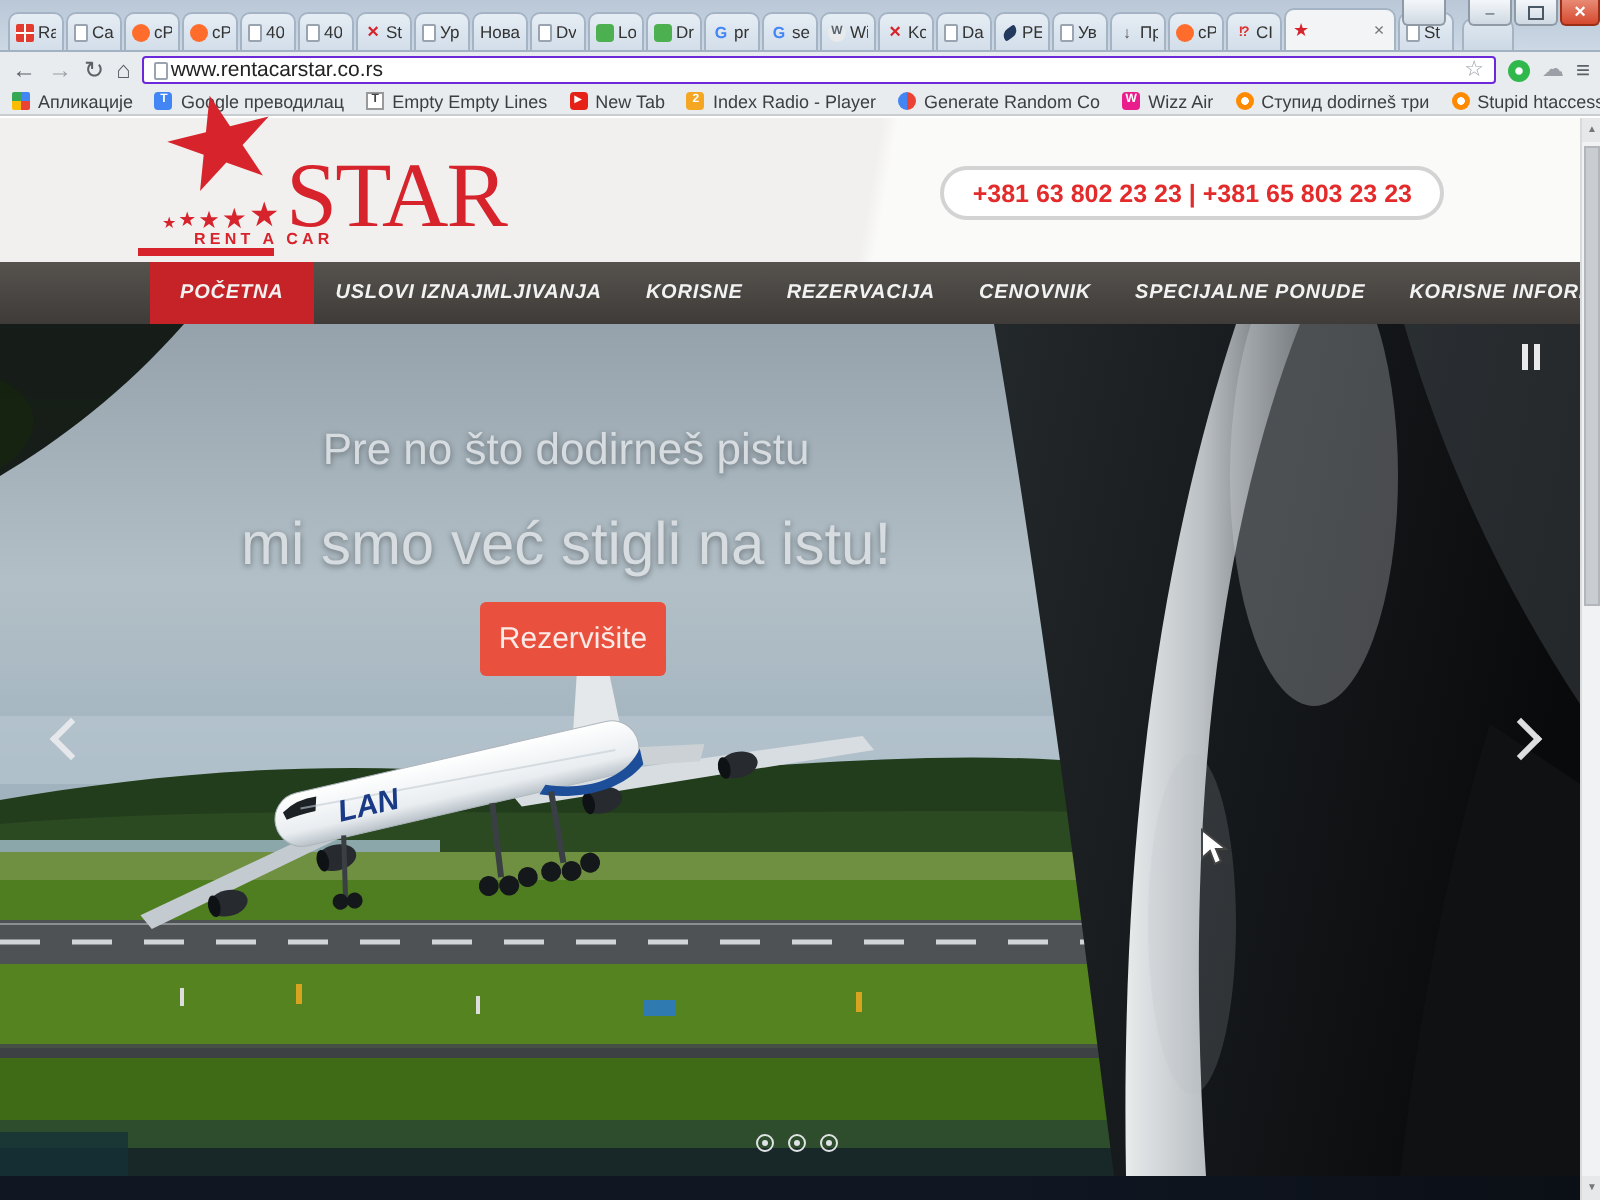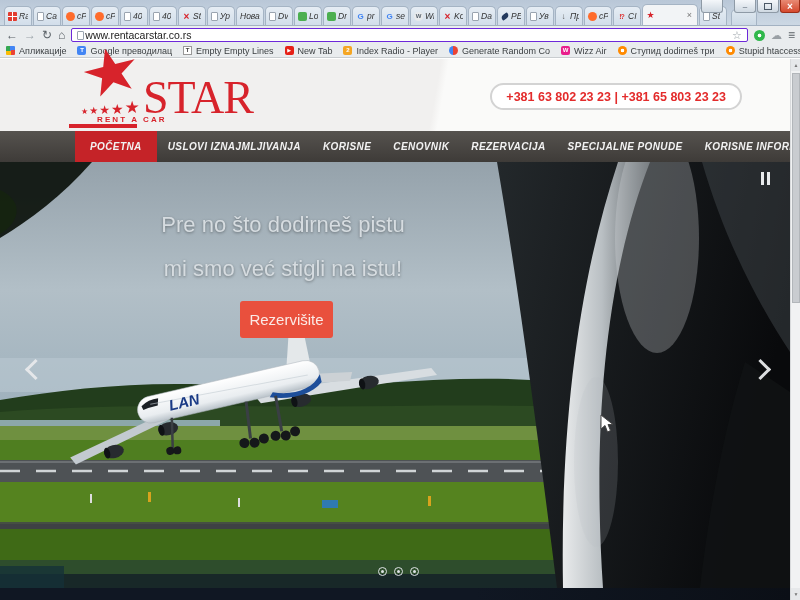--- a/index.html
+++ b/index.html
@@ -12,21 +12,21 @@
             border-bottom:1px solid #a3b2c2;}
   #tabs-row{display:flex;align-items:flex-end;height:100%;padding-left:4px;}
   .tab{flex:0 0 28px;max-width:28px;height:19px;display:flex;align-items:center;gap:2px;
        padding:0 3px;background:linear-gradient(#e6edf4,#d2deea);
        border:1px solid #a5b4c4;border-bottom:none;border-radius:5px 5px 0 0;
        margin-right:1px;font-size:8.5px;color:#333;overflow:hidden;white-space:nowrap;}
   .tab.active{flex:0 0 56px;max-width:56px;height:21px;background:#f2f4f6;z-index:2;
               justify-content:space-between;}
   .tab-stub{flex:0 0 26px;height:16px;background:linear-gradient(#dfe8f0,#ccd9e5);
             border:1px solid #a5b4c4;border-bottom:none;border-radius:5px 5px 0 0;margin-left:3px;}
-  .tab-label{overflow:hidden;text-overflow:clip;font-style:italic;}
+  .tab-label{overflow:hidden;text-overflow:clip;}
   .tab-close{width:9px;height:9px;line-height:9px;text-align:center;color:#777;flex:none;}
   .tab-close::before{content:"\00D7";font-size:9px;}
   
   .ic{width:9px;height:9px;flex:none;display:inline-flex;align-items:center;justify-content:center;
       font-size:8px;line-height:9px;}
   .ic-red-grid{background:linear-gradient(#fff,#fff) 50% 0/1px 100% no-repeat,
                linear-gradient(#fff,#fff) 0 50%/100% 1px no-repeat,#e23c30;border-radius:1px;}
   .ic-page{width:7px;height:9px;background:#fff;border:1px solid #9aa4b0;border-radius:1px;}
   .ic-cpanel{background:#ff6c2c;border-radius:50%;}
   .ic-red-star::before{content:"\2605";color:#d7232b;font-size:9px;}
@@ -84,36 +84,36 @@
   .logo{position:absolute;left:75px;top:0;width:190px;height:72px;}
   .logo-bigstar{position:absolute;left:8px;top:-18px;font-size:62px;color:#d7232b;
                 transform:rotate(-14deg) scaleX(1.1);line-height:1;}
   .logo-smallstars{position:absolute;left:6px;top:40px;display:flex;align-items:flex-end;gap:1px;color:#d7232b;}
   .logo-smallstars span{line-height:1;}
   .logo-tagline{position:absolute;left:22px;top:56px;font-size:8px;font-weight:bold;
                 letter-spacing:2.1px;color:#d7232b;}
   .logo-underline{position:absolute;left:-6px;top:65px;width:68px;height:4px;background:#d7232b;}
   .logo-brand{position:absolute;left:68px;top:16px;font-family:"Liberation Serif",serif;
               font-size:46px;line-height:1;color:#d7232b;letter-spacing:-1px;}
-  .phonebox{position:absolute;right:48px;top:24px;height:27px;padding:0 14px;
+  .phonebox{position:absolute;right:68px;top:24px;height:27px;padding:0 14px;
             border:2px solid #d3d3d3;border-radius:14px;background:#fff;
             display:flex;align-items:center;font-size:12.5px;font-weight:bold;color:#e32b2b;}
 
   .mainnav{height:31px;background:linear-gradient(#56534f,#3e3b38);display:flex;
            align-items:stretch;padding-left:75px;}
   .nav-item{display:flex;align-items:center;padding:0 11px;font-size:10px;font-weight:bold;
             letter-spacing:.4px;color:#f2f2f2;white-space:nowrap;font-style:italic;}
   .nav-item.active{background:#c52328;padding:0 15px;}
 
   .hero{position:relative;height:426px;overflow:hidden;background:#222;}
   .hero-svg{position:absolute;inset:0;width:100%;height:100%;}
   .hero-h1{position:absolute;left:0;top:50px;width:566px;text-align:center;
            font-size:22px;color:#d6dce0;text-shadow:0 1px 3px rgba(0,0,0,.4);}
   .hero-h2{position:absolute;left:0;top:94px;width:566px;text-align:center;
-           font-size:22px;color:#d6dce0;text-shadow:0 1px 3px rgba(0,0,0,.4);}
+           font-size:30px;color:#d6dce0;text-shadow:0 1px 3px rgba(0,0,0,.4);}
   .cta{position:absolute;left:240px;top:139px;width:93px;height:37px;background:#e9503d;
        border:none;border-radius:3px;color:#fbeae6;font-size:15px;
        font-family:"Liberation Sans",sans-serif;display:flex;align-items:center;justify-content:center;}
   .pause{position:absolute;right:20px;top:10px;display:flex;gap:3px;}
   .pause i{display:block;width:3px;height:13px;background:#e8eaec;}
   .chev{position:absolute;top:200px;width:15px;height:15px;border-left:3px solid #e8eaec;
         border-bottom:3px solid #e8eaec;opacity:.95;}
   .chev-prev{left:28px;transform:rotate(45deg);}
   .chev-next{right:22px;transform:rotate(225deg);}
   #dots-row{position:absolute;left:378px;top:405px;display:flex;gap:7px;}
@@ -309,22 +309,22 @@
         <span class="logo-underline"></span>
         <span class="logo-brand">STAR</span>
       </div>
       <div class="phonebox">+381 63 802 23 23 | +381 65 803 23 23</div>
     </div>
 
     <div class="mainnav" id="nav-row">
         <div class="nav-item active">POČETNA</div>
         <div class="nav-item">USLOVI IZNAJMLJIVANJA</div>
         <div class="nav-item">KORISNE</div>
+        <div class="nav-item">REZERVACIJA</div>
         <div class="nav-item">CENOVNIK</div>
-        <div class="nav-item">REZERVACIJA</div>
         <div class="nav-item">SPECIJALNE PONUDE</div>
         <div class="nav-item">KORISNE INFORMACIJE I SAVETI</div>
       </div>
 
     <div class="hero">
       <svg class="hero-svg" viewBox="0 0 790 426" preserveAspectRatio="none">
         <defs>
           <linearGradient id="sky" x1="0" y1="0" x2="0" y2="1">
             <stop offset="0" stop-color="#95a2ab"></stop>
               <stop offset=".5" stop-color="#b2bfc7"></stop>

